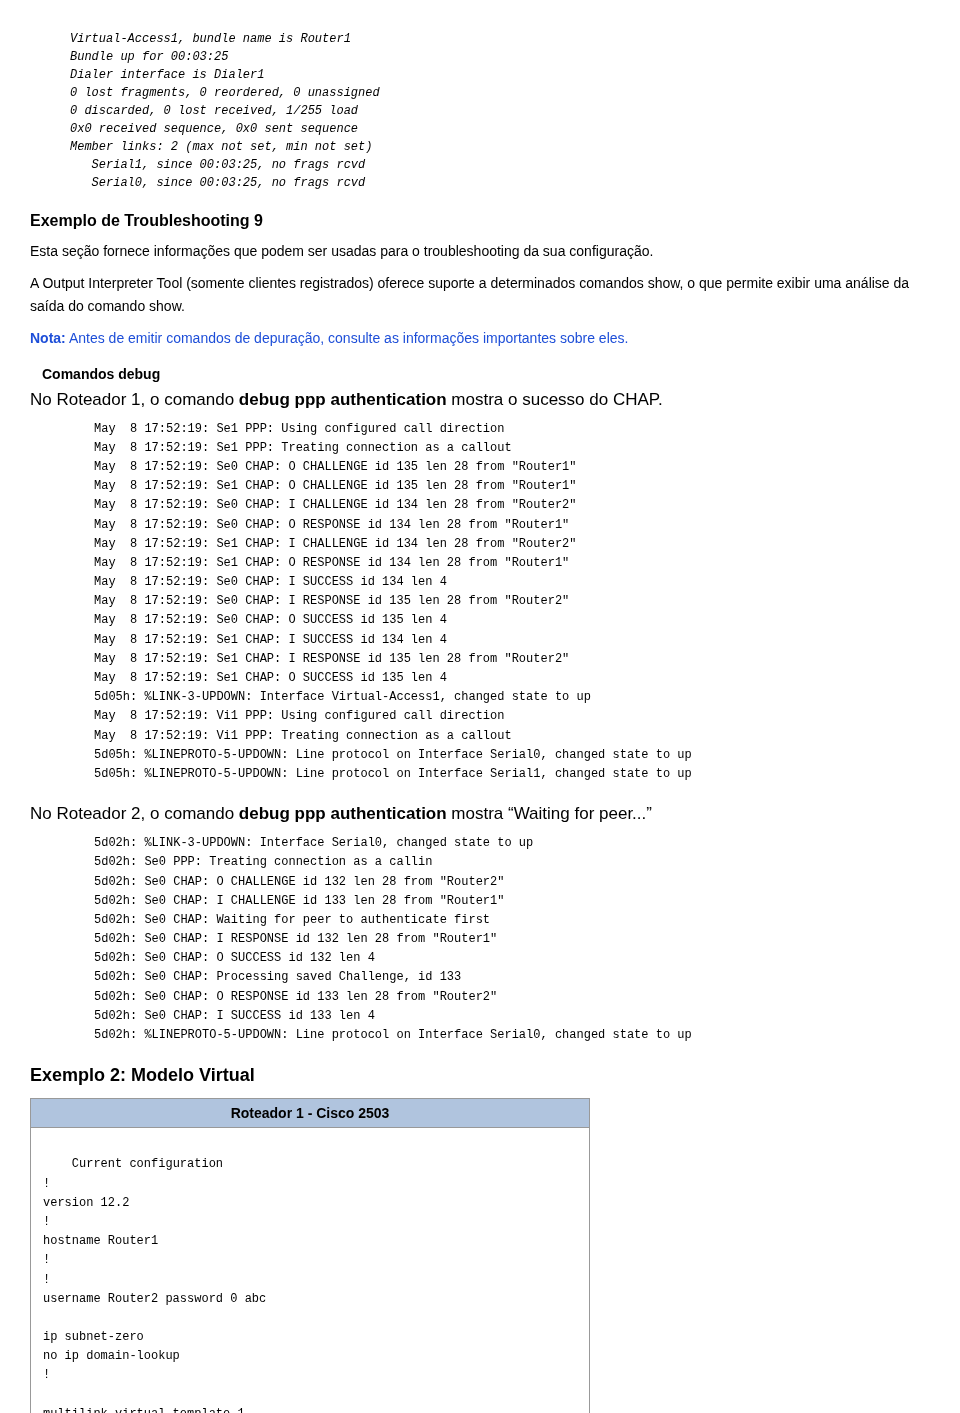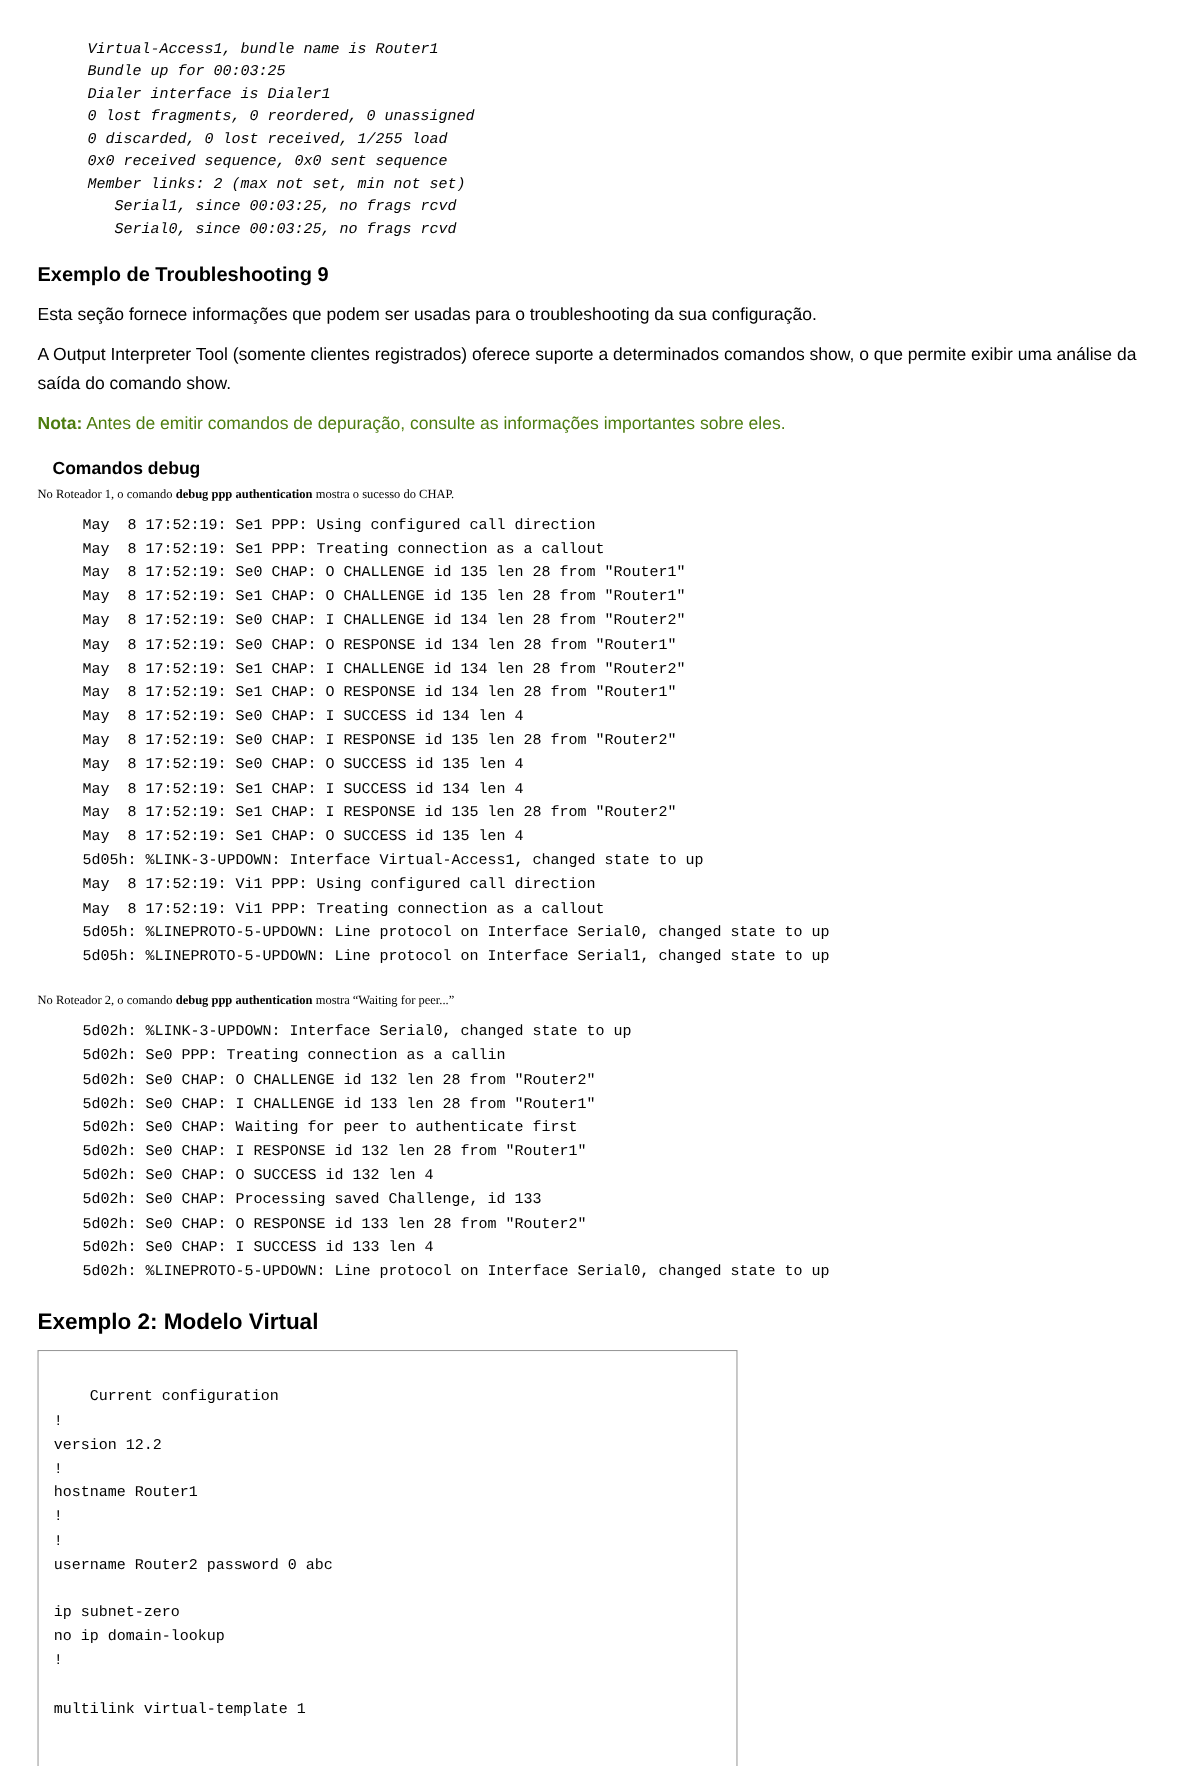--- a/index.html
+++ b/index.html
@@ -27,40 +27,39 @@
       margin: 20px 0 10px 0;
     }
     .body-text {
       font-size: 14px;
       color: #000000;
       margin-bottom: 10px;
       line-height: 1.6;
     }
     .note-text {
       font-size: 14px;
-      color: #4d7c0f;
+      color: #1d4ed8;
       margin-bottom: 10px;
       line-height: 1.6;
     }
     .debug-section-title {
       font-size: 14px;
       font-weight: bold;
       margin: 16px 0 8px 12px;
     }
     .debug-intro {
-      font-size: 10px;
+      font-size: 17px;
       margin-bottom: 10px;
-      font-family: Liberation Serif, serif;
     }
     .router-debug-block {
       font-family: 'Courier New', Courier, monospace;
       font-size: 12px;
       white-space: pre;
       line-height: 1.6;
-      margin: 10px 0 20px 36px;
+      margin: 10px 0 20px 64px;
     }
     .example-heading {
       font-size: 18px;
       font-weight: bold;
       margin: 20px 0 12px 0;
     }
     .router-box {
       border: 1px solid #999;
       margin: 10px 0;
       width: 560px;
@@ -144,20 +143,21 @@
 5d02h: Se0 CHAP: I RESPONSE id 132 len 28 from "Router1"
 5d02h: Se0 CHAP: O SUCCESS id 132 len 4
 5d02h: Se0 CHAP: Processing saved Challenge, id 133
 5d02h: Se0 CHAP: O RESPONSE id 133 len 28 from "Router2"
 5d02h: Se0 CHAP: I SUCCESS id 133 len 4
 5d02h: %LINEPROTO-5-UPDOWN: Line protocol on Interface Serial0, changed state to up</div>
 
 <div class="example-heading">Exemplo 2: Modelo Virtual</div>
 
 <div class="router-box">
+  <div class="router-box-header">Roteador 1 - Cisco 2503</div>
   <div class="router-box-content">
     <span>Current configuration
 !
 version 12.2
 !
 hostname Router1
 !
 !
 username Router2 password 0 abc
 

